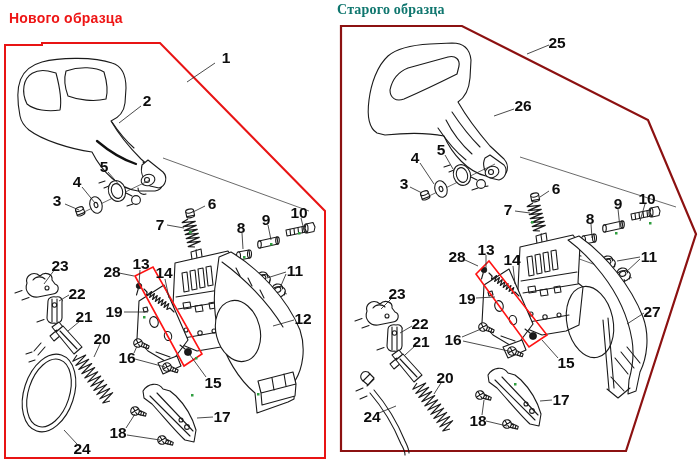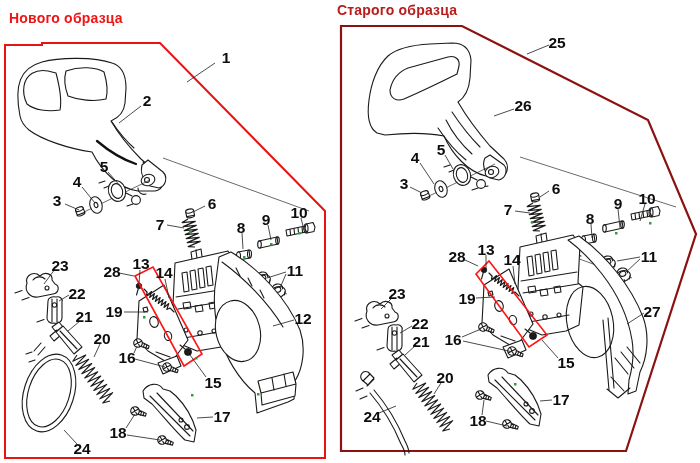--- a/index.html
+++ b/index.html
@@ -321,14 +321,14 @@
         <line x1="392" y1="298" x2="381" y2="309" class="leader"></line>
         <text x="397" y="293" text-anchor="middle" dominant-baseline="central" class="part-num" style="fill: rgb(13, 13, 13);">23</text>
         <line x1="379" y1="413" x2="396" y2="406" class="leader"></line>
         <text x="372" y="416" text-anchor="middle" dominant-baseline="central" class="part-num" style="fill: rgb(13, 13, 13);">24</text>
         <line x1="465" y1="260" x2="478" y2="266" class="leader"></line>
         <text x="457" y="256" text-anchor="middle" dominant-baseline="central" class="part-num" style="fill: rgb(13, 13, 13);">28</text>
       </g>
   </svg>
 
   <div class="title" id="title-new" style="color: rgb(238, 21, 21);">Нового образца</div>
-  <div class="title" id="title-old" style="color: #b91c1c;">Старого образца</div>
+  <div class="title" id="title-old" style="color: #0f766e; font-family: Liberation Serif, serif;">Старого образца</div>
 </div>
 
 </body></html>

